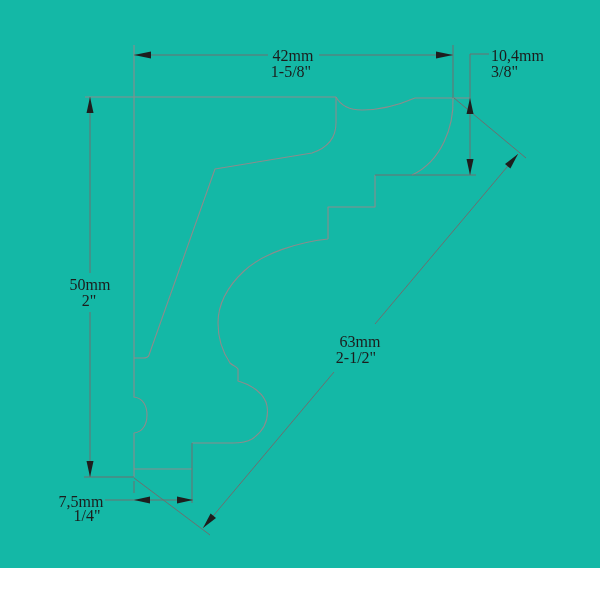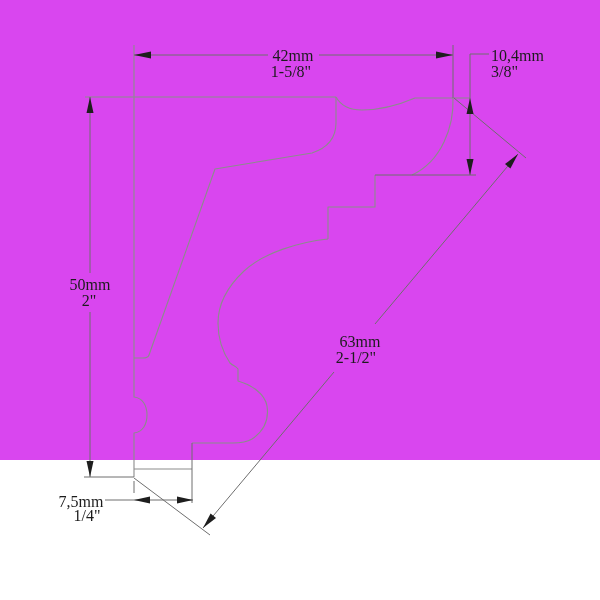--- a/index.html
+++ b/index.html
@@ -7,22 +7,22 @@
     padding: 0;
     background: #ffffff;
     width: 600px;
     height: 600px;
     overflow: hidden;
     font-family: "Liberation Serif", "DejaVu Serif", serif;
   }
   #stage {
     position: relative;
     width: 600px;
-    height: 460px;
-    background: #d946ef;
+    height: 568px;
+    background: #14b8a6;
   }
   svg { display: block; }
   .profile path, .extensions path, .dims path {
     fill: none;
     stroke-linecap: butt;
     stroke-linejoin: round;
   }
   .profile path { stroke-width: 1.1; }
   .extensions path { stroke-width: 1; }
   .dims path { stroke-width: 1; }

